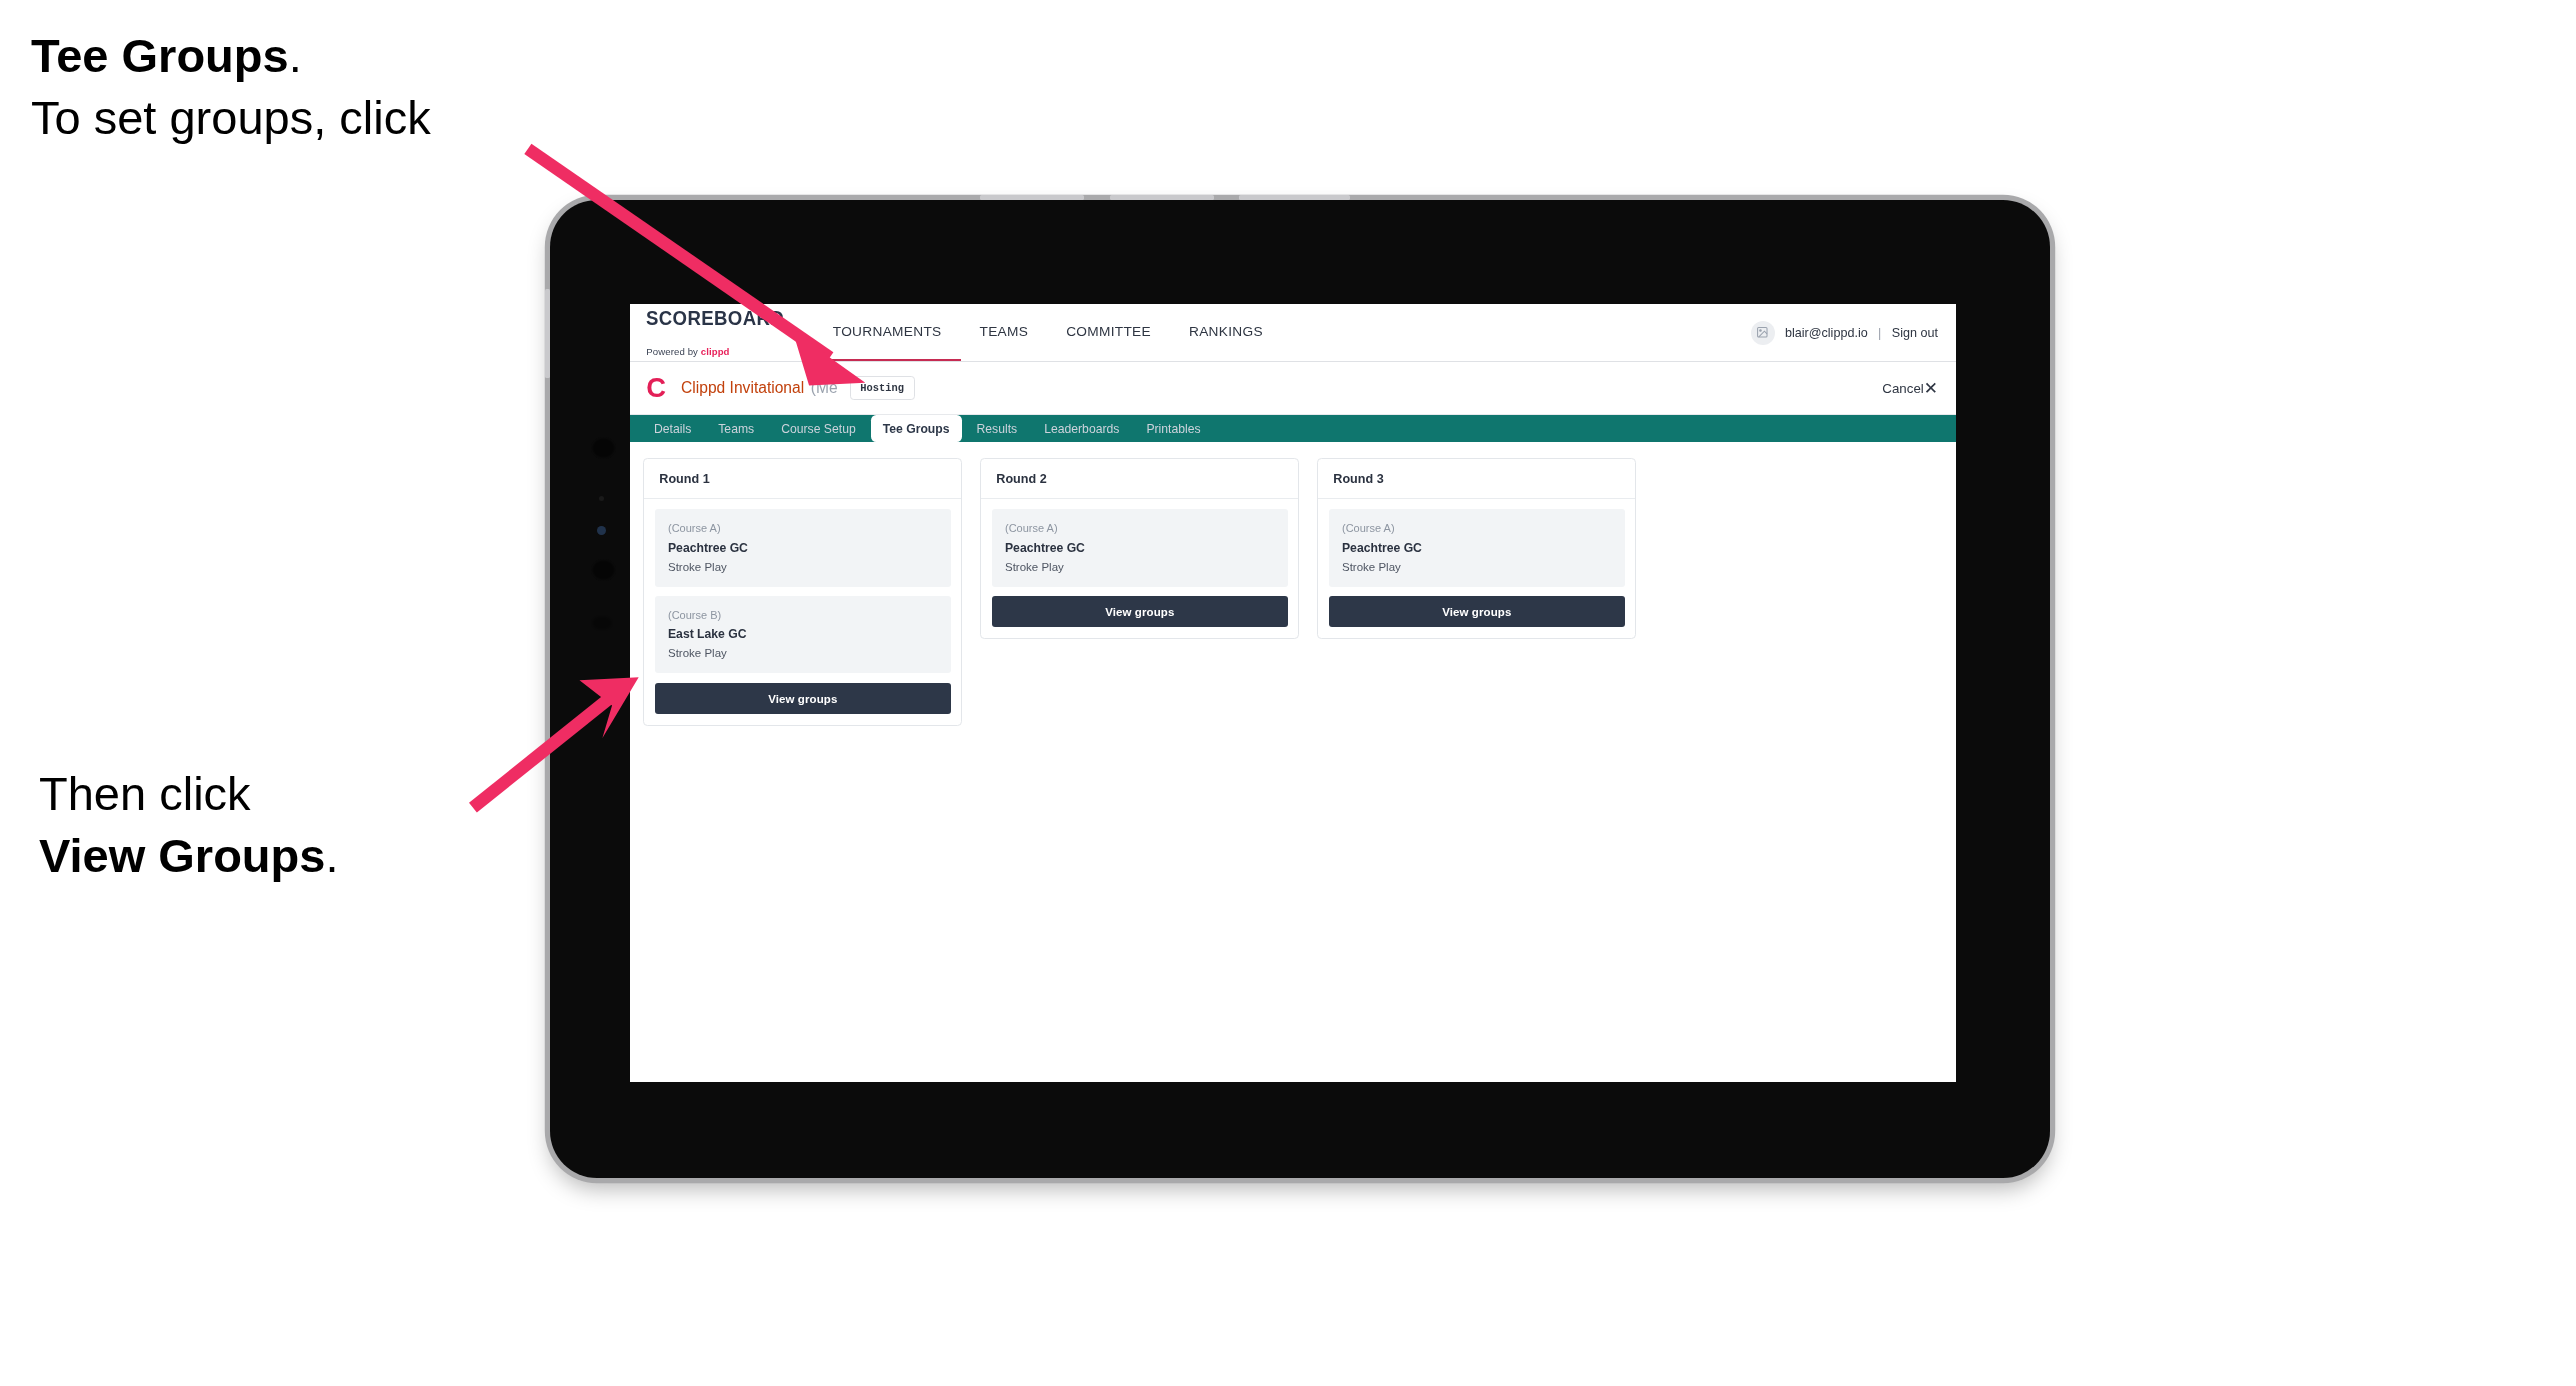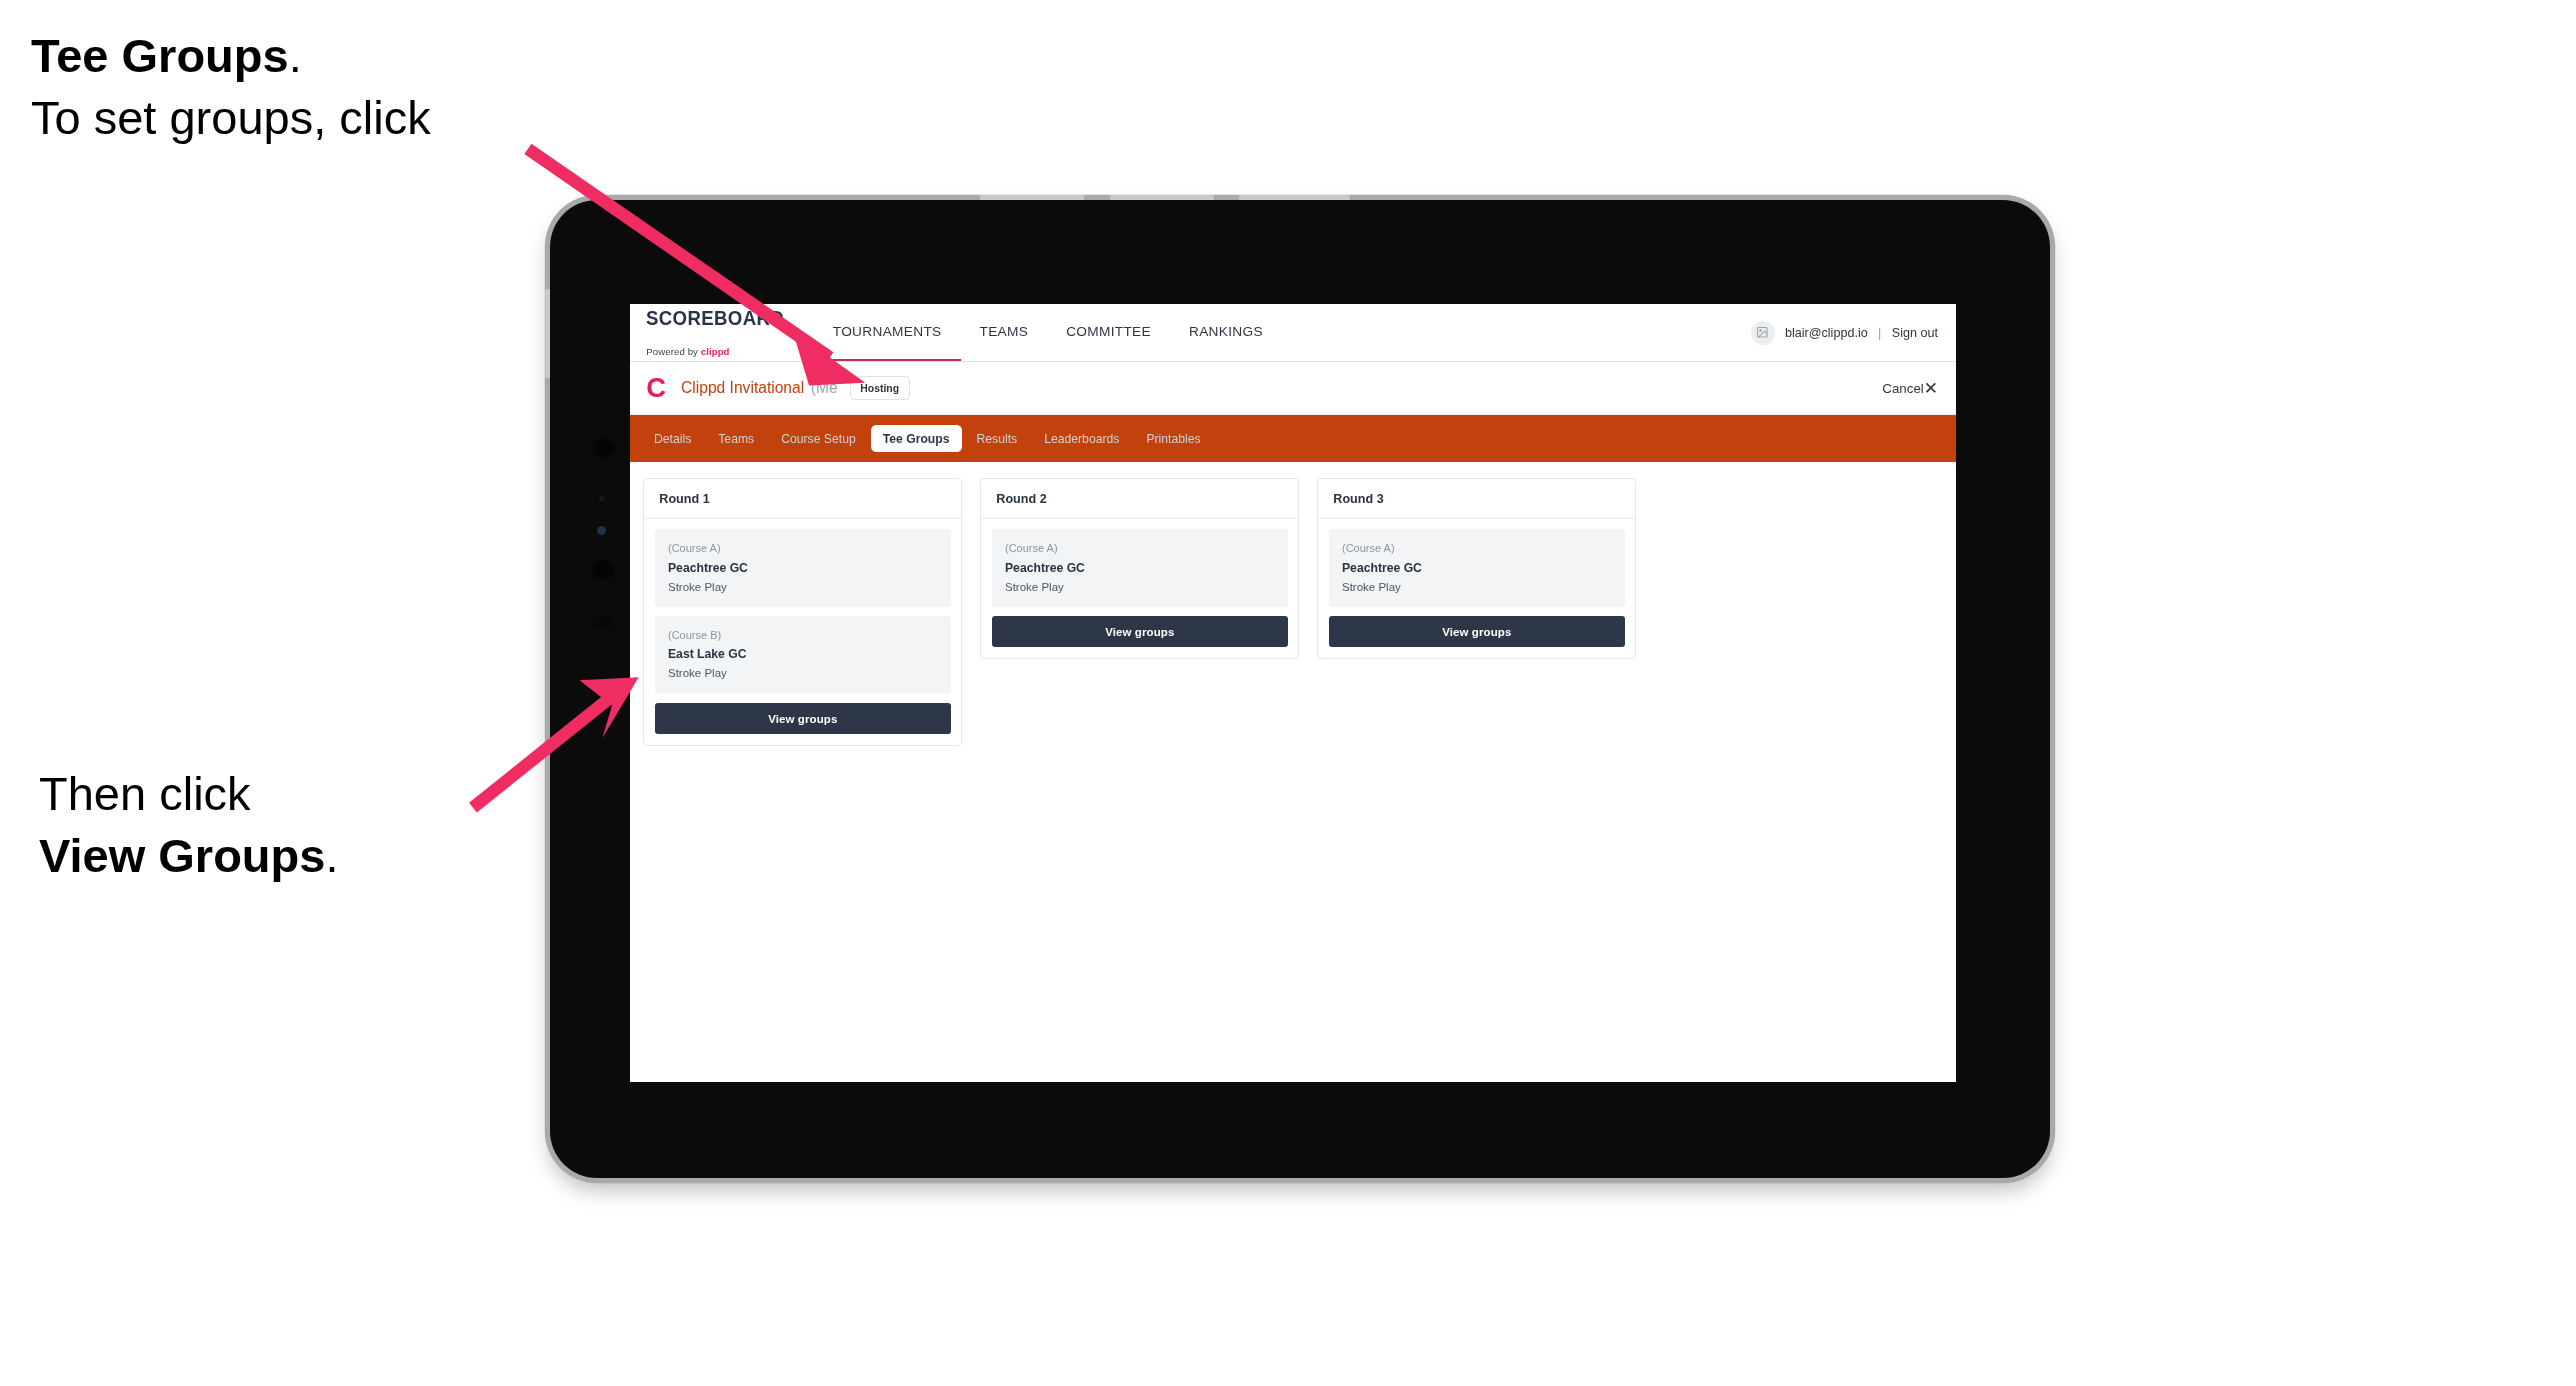--- a/index.html
+++ b/index.html
@@ -105,28 +105,29 @@
   .t-logo {
     font-size: 27.4px; font-weight: 800; color: #e31f57; line-height: 1;
     margin-right: 15px; font-family: "Liberation Sans", sans-serif;
   }
   .t-title { font-size: 15.6px; color: #c2410c; }
   .t-sub { font-size: 15.6px; color: #9aa2ae; margin-left: 6.7px; }
   .t-badge {
     margin-left: 12px; font-size: 10.4px; font-weight: 700; color: #2e3542;
     background:#fff; border: 0.7px solid #dfe1e5; border-radius: 3.7px;
     padding: 5.2px 9.6px;
+    font-family: Liberation Mono, monospace;
   }
   .tournbar-right { margin-left:auto; display:flex; align-items:center; gap:0; cursor:pointer; }
   .cancel-text { font-size: 13.3px; color: #2e3542; }
   .cancel-x { font-size: 17px; color: #2e3542; line-height: 1; font-weight: 400; }
 
   
   .tabbar {
-    height: 47px; background: #c2410c; display: flex; align-items: center;
+    height: 27px; background: #0f766e; display: flex; align-items: center;
     padding: 0 12px; gap: 3px;
   }
   .tab {
     font-size: 12.2px; color: #cdd3dc; padding: 6.7px 12px; border-radius: 5.2px;
     cursor: pointer; white-space: nowrap;
   }
   .tab.active { background: #fff; color: #2d3748; font-weight: 700; }
 
   
   .content { background: #fff; padding: 16.3px 13.3px; display: flex; gap: 18px;

